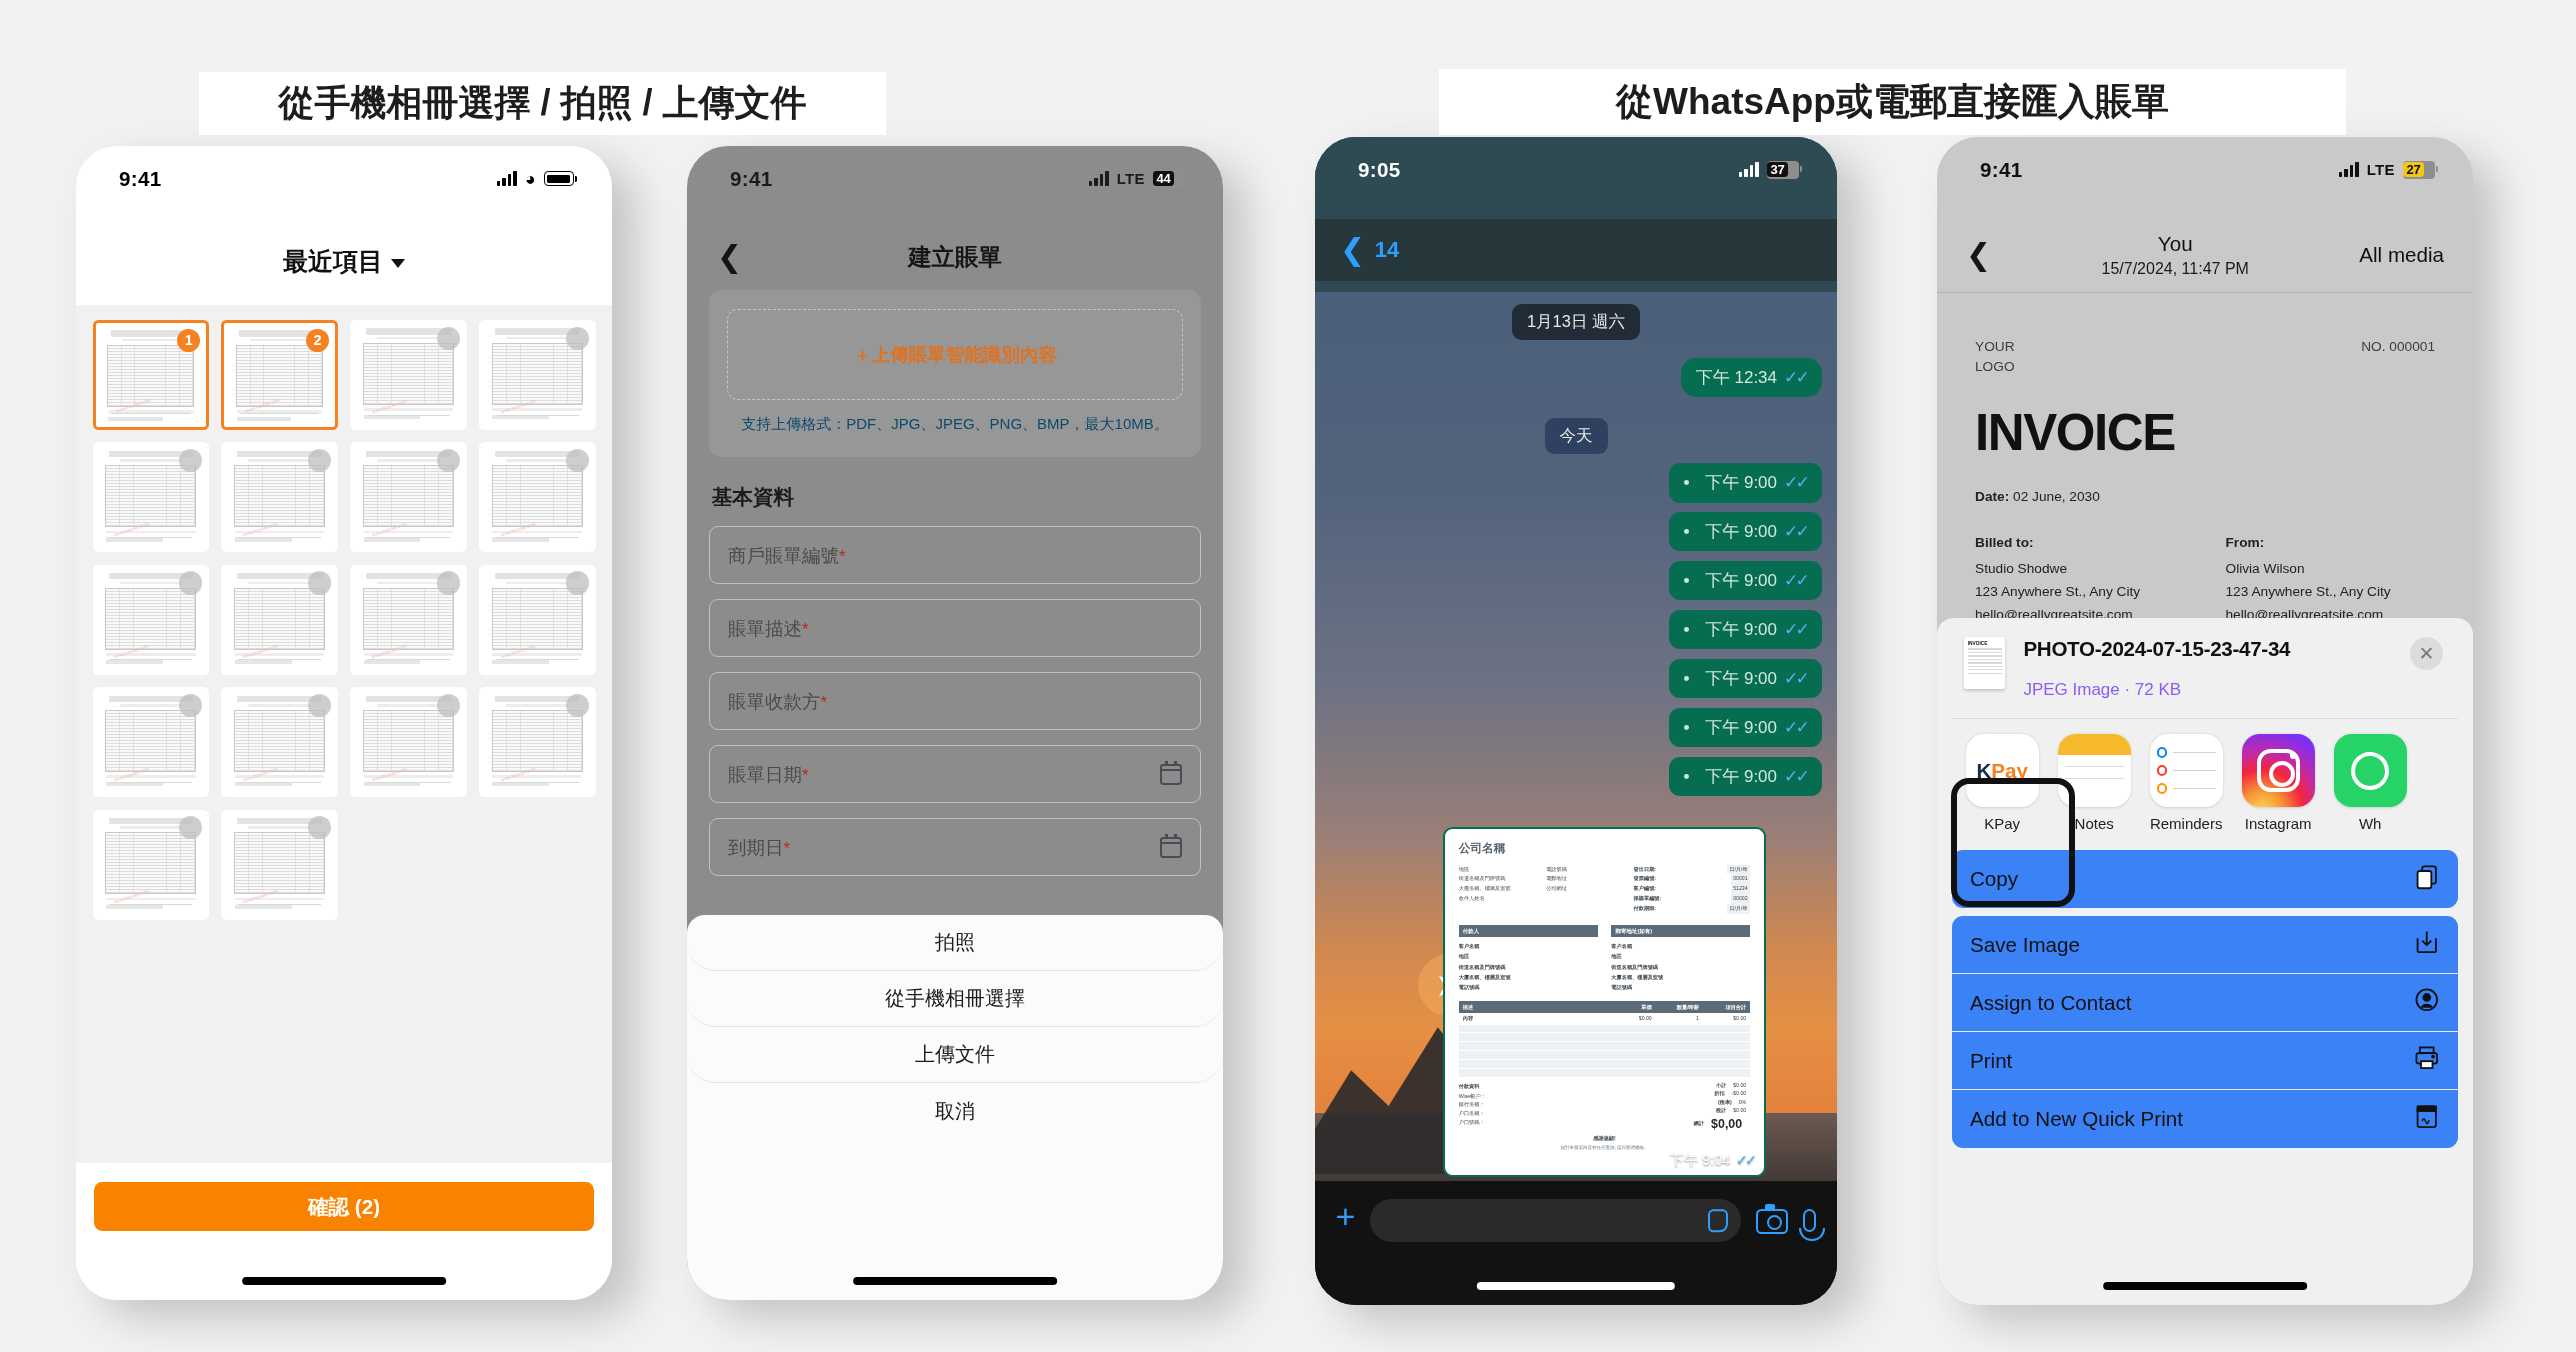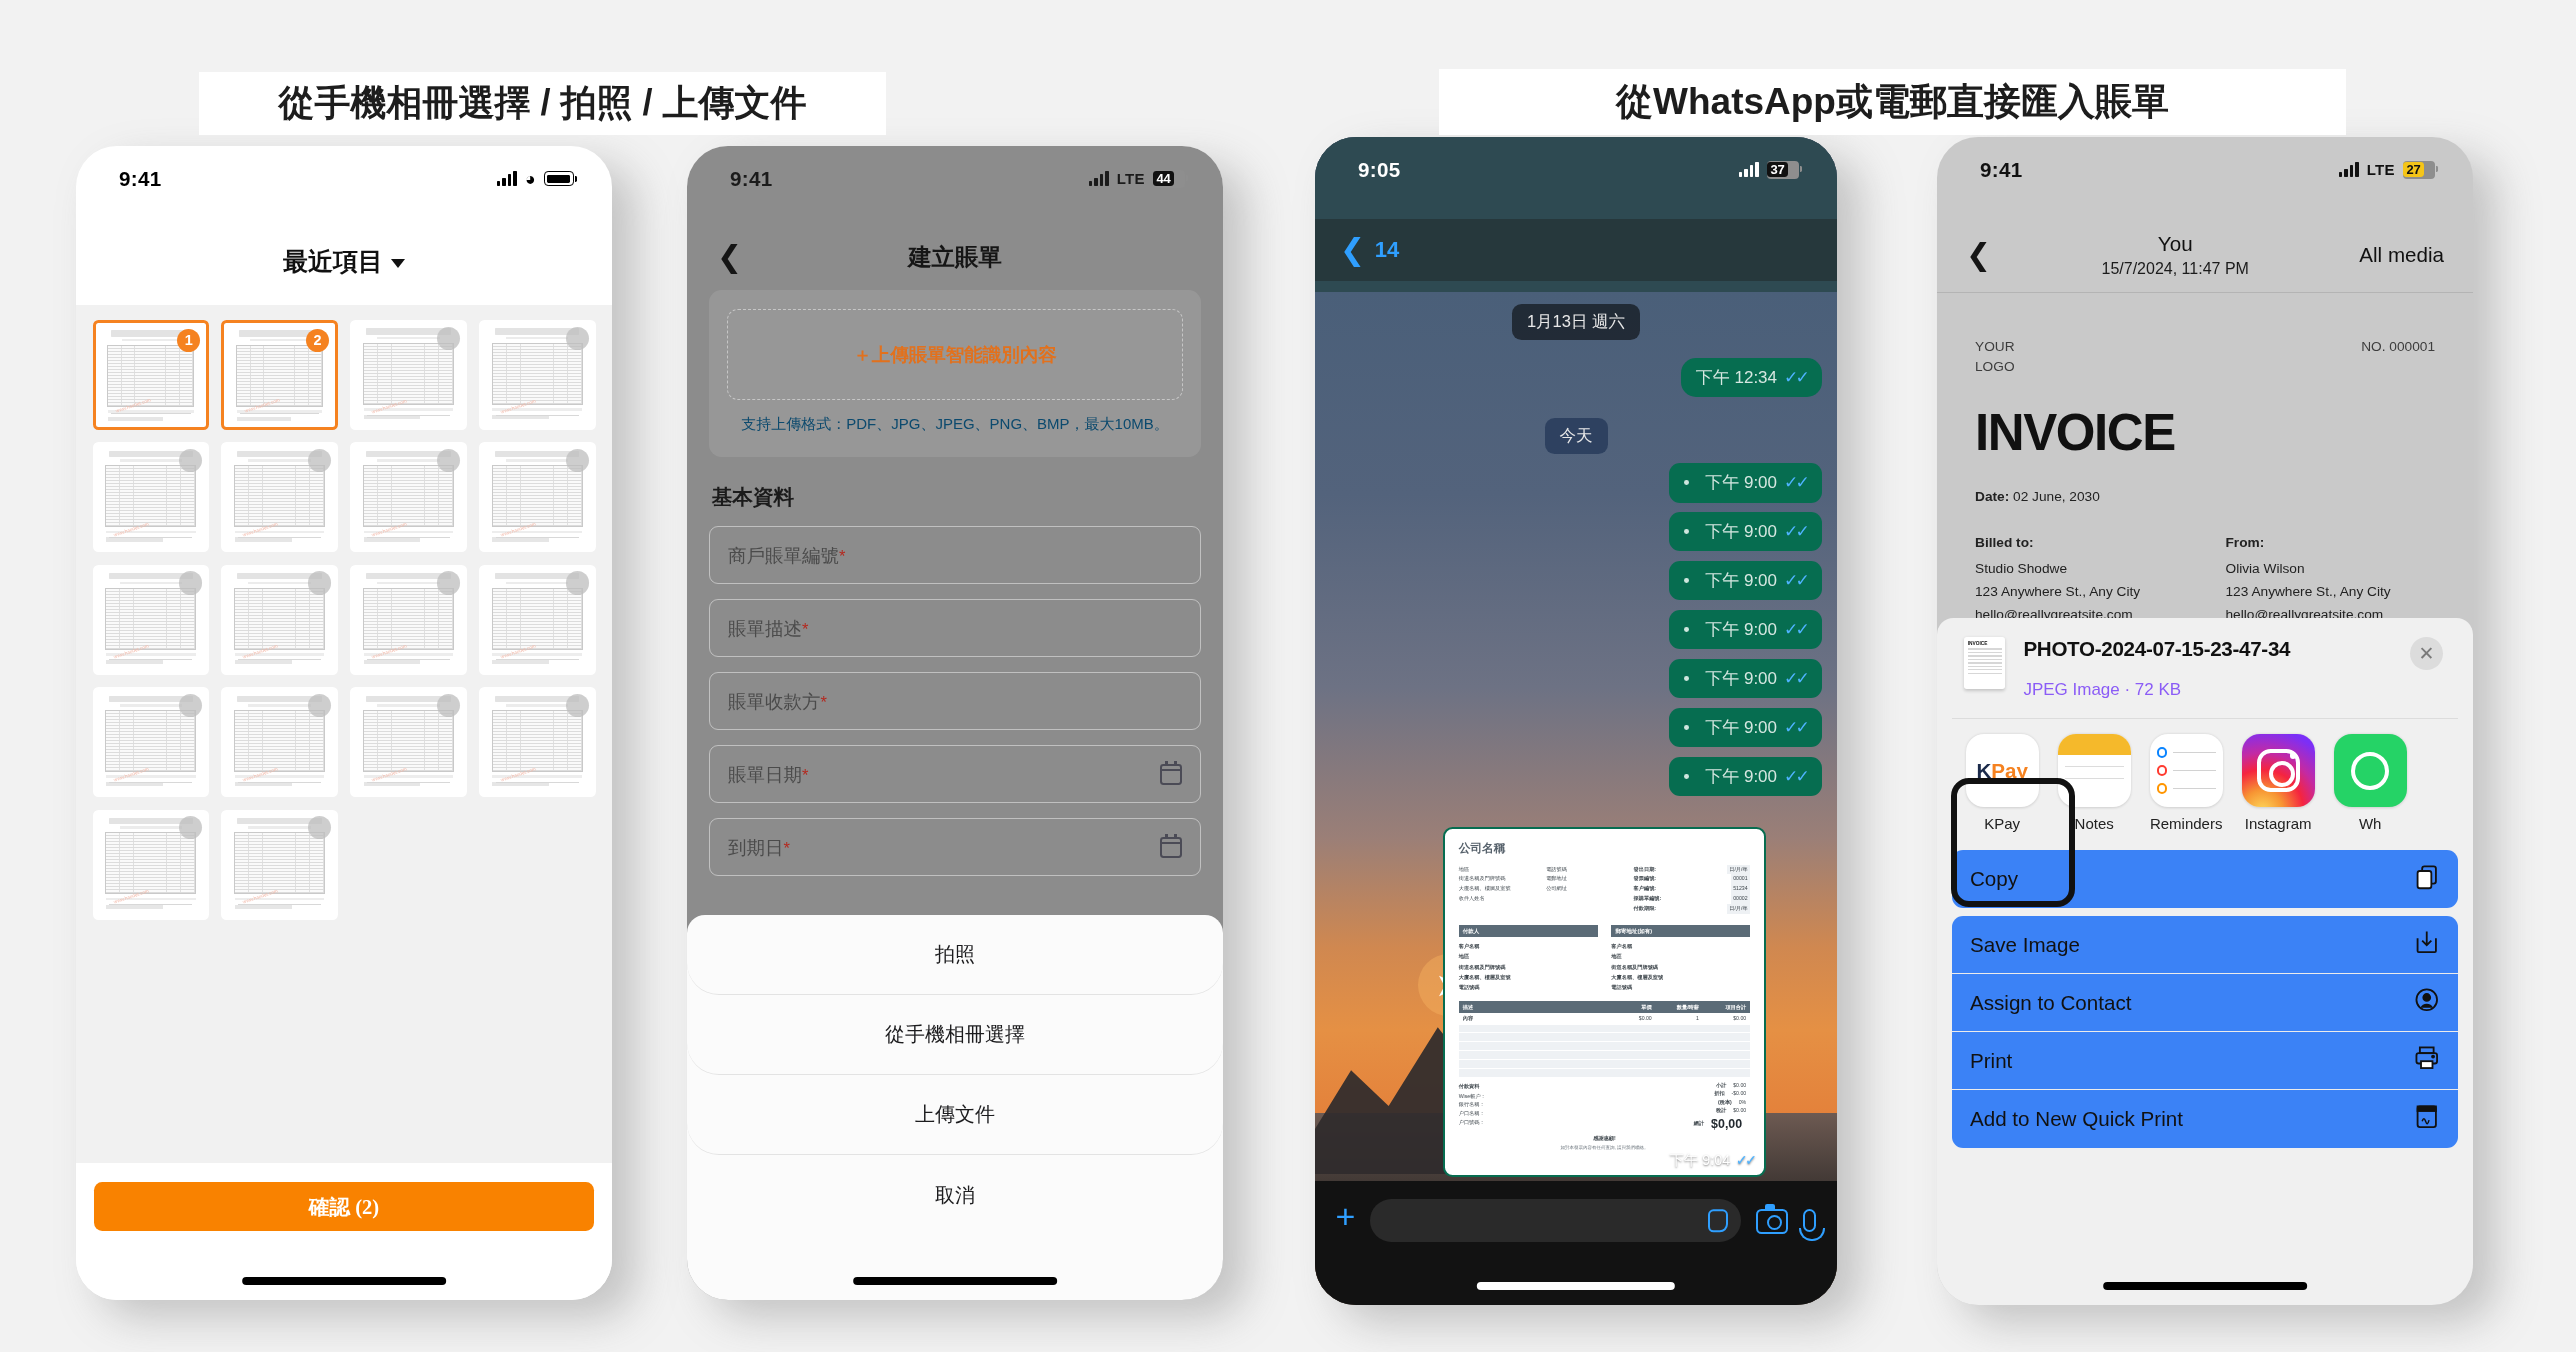--- a/index.html
+++ b/index.html
@@ -110,21 +110,21 @@
     display:flex;align-items:center;justify-content:center; z-index:3;
   }
   .badge.empty{ background:rgba(190,190,190,.75); }
   .p1-footer{
     position:absolute;left:0;right:0;bottom:0;height:137px;background:#fff;
     padding:19px 18px 0 18px;
   }
   .confirm-btn{
     width:100%;height:49px;border-radius:8.2px;background:#F98200;border:none;
     color:#fff;font-size:20.6px;font-weight:700;cursor:pointer;
-    font-family:Liberation Serif, serif;
+    font-family:Liberation Sans, sans-serif;
   }
 
   
   #p2 { left:687px; top:146px; width:536px; height:1154px; background:#fff; }
   .p2-dim{ position:absolute; inset:0; background:#8c8c8c; z-index:2; }
   #p2 .statusbar{ color:#1b1b1b; z-index:7;}
   .p2-nav{
     position:absolute;top:81px;left:0;right:0;height:59px;z-index:4;
     display:flex;align-items:center;justify-content:center;
     font-size:23.4px;font-weight:700;color:#161616;
@@ -152,21 +152,21 @@
     width:22px;height:20.6px;border:2.1px solid #4b4b56;border-radius:3.4px;position:relative;
   }
   .calicon:before{content:"";position:absolute;left:-2.1px;right:-2.1px;top:2.7px;height:2.1px;background:#4b4b56;}
   .calicon:after{content:"";position:absolute;left:3.4px;top:-5.5px;width:2.7px;height:4.8px;background:#4b4b56;
     box-shadow:9px 0 0 #4b4b56;}
   .sheet{
     position:absolute;left:0;right:0;bottom:0;height:385px;background:#fbfbfb;z-index:8;
     border-radius:18px 18px 0 0;
   }
   .sheet-item{
-    height:80px;display:flex;align-items:center;justify-content:center;
+    height:56px;display:flex;align-items:center;justify-content:center;
     font-size:20px;color:#1c1c1e;border-bottom:0.7px solid #e3e3e3;cursor:pointer;border-radius:32px;
   }
   .sheet-item:last-of-type{ border-bottom:none; }
 
   
   #p3 { left:1315px; top:137px; width:522px; height:1168px; background:#0b141a; }
   .wa-wall{
     position:absolute;inset:0;
     background:
       linear-gradient(#2e4a52 0 0) 0 0/100% 155px no-repeat,

